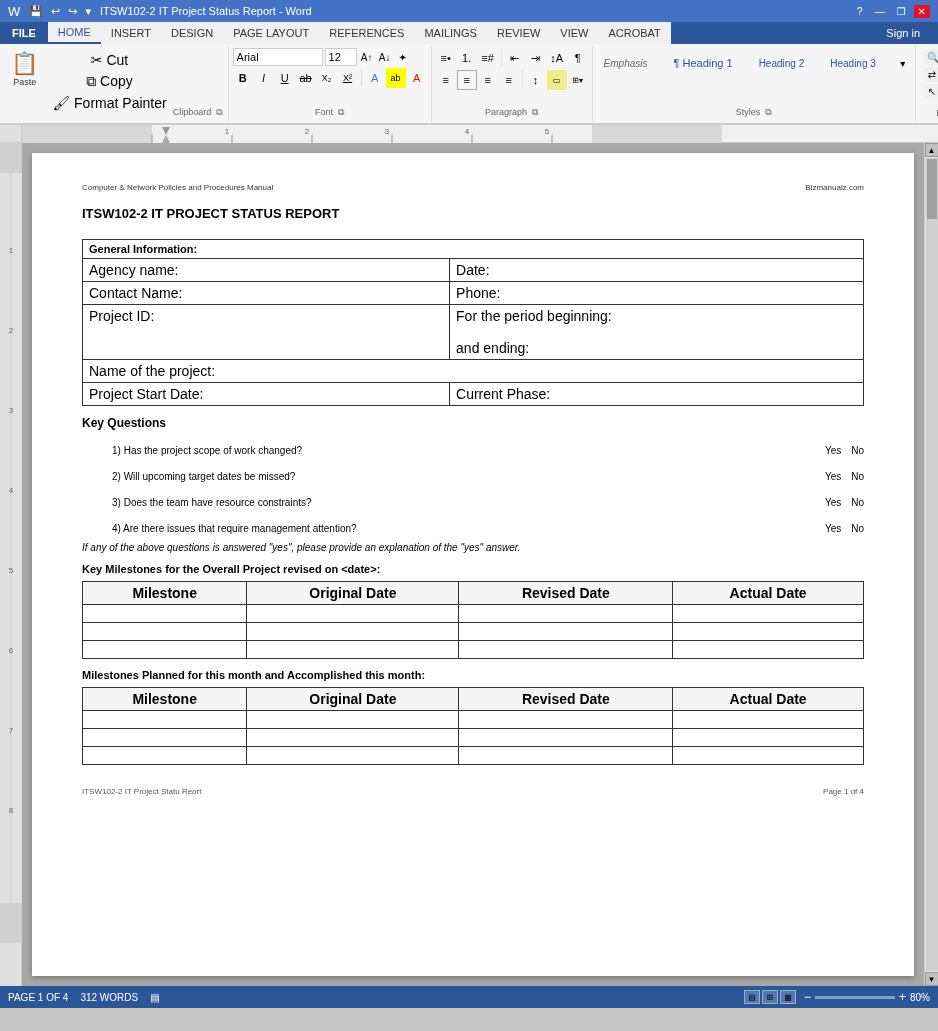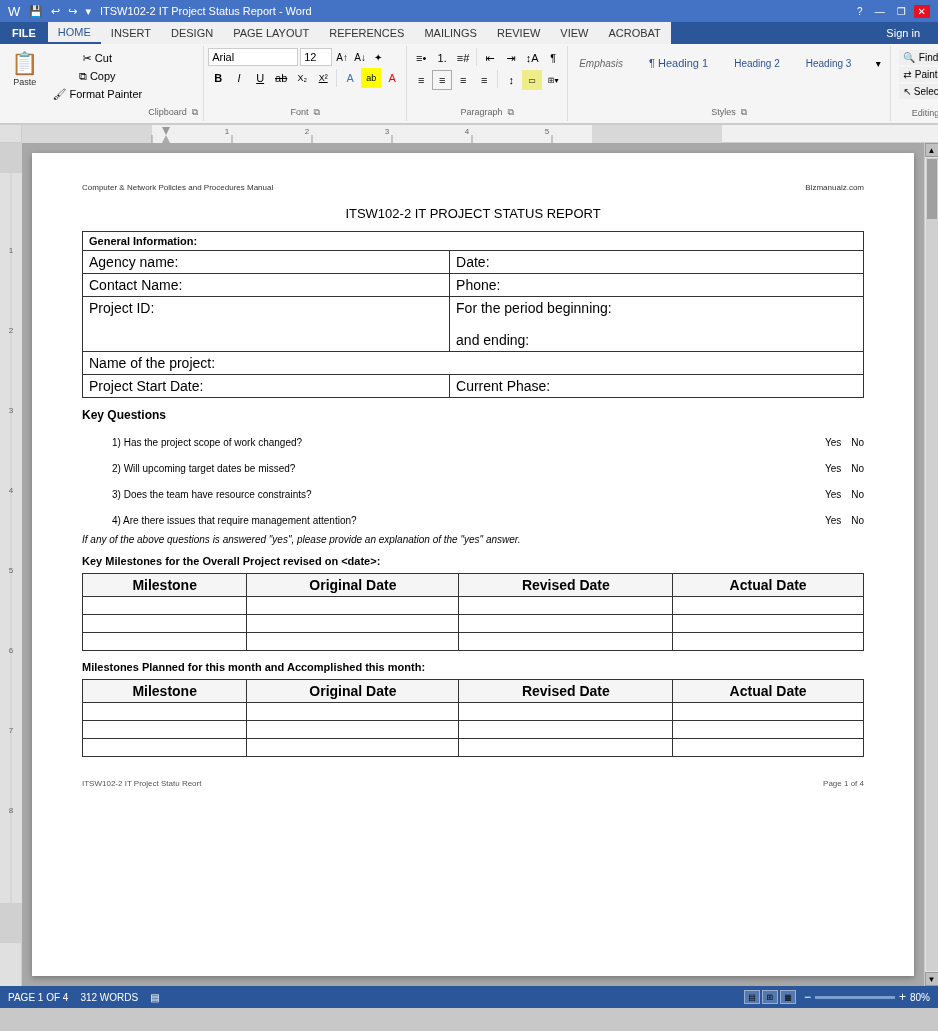--- a/index.html
+++ b/index.html
@@ -37,21 +37,21 @@
     .ribbon-content { display: flex; background: #f5f5f5; border-bottom: 1px solid #ccc; padding: 2px 0; min-height: 80px; }
     .ribbon-group { display: flex; flex-direction: column; border-right: 1px solid #ddd; padding: 2px 4px; min-width: fit-content; }
     .ribbon-group-label { font-size: 9px; color: #666; text-align: center; margin-top: auto; padding: 1px; }
 
     
     .clipboard-group { display: flex; gap: 2px; align-items: flex-start; }
     .paste-btn { display: flex; flex-direction: column; align-items: center; padding: 2px 6px; cursor: pointer; border: 1px solid transparent; }
     .paste-icon { font-size: 22px; color: #333; }
     .paste-label { font-size: 9px; color: #333; }
     .clipboard-small { display: flex; flex-direction: column; gap: 1px; padding-top: 2px; }
-    .small-btn { font-size: 11px; padding: 1px 4px; cursor: pointer; border: 1px solid transparent; background: transparent; }
+    .small-btn { font-size: 14px; padding: 1px 4px; cursor: pointer; border: 1px solid transparent; background: transparent; }
 
     
     .font-controls { display: flex; flex-direction: column; gap: 2px; }
     .font-row1 { display: flex; gap: 2px; align-items: center; }
     .font-name-box { width: 90px; height: 18px; font-size: 11px; border: 1px solid #ccc; padding: 1px 3px; }
     .font-size-box { width: 32px; height: 18px; font-size: 11px; border: 1px solid #ccc; padding: 1px 3px; }
     .small-icon-btn { width: 16px; height: 16px; font-size: 10px; border: 1px solid transparent; background: transparent; cursor: pointer; display: flex; align-items: center; justify-content: center; }
     .font-row2 { display: flex; gap: 1px; align-items: center; }
     .format-btn { width: 20px; height: 20px; font-size: 11px; border: 1px solid transparent; background: transparent; cursor: pointer; display: flex; align-items: center; justify-content: center; font-family: Arial; }
     .format-btn.bold { font-weight: bold; }
@@ -85,21 +85,21 @@
     .main-area { display: flex; height: calc(1031px - 22px - 46px - 80px - 18px - 22px); }
     .left-ruler { width: 22px; background: #e0e0e0; border-right: 1px solid #ccc; }
     .doc-scroll { flex: 1; background: #a8a8a8; overflow: hidden; padding: 10px; }
     .right-scroll { width: 14px; background: #e0e0e0; border-left: 1px solid #ccc; display: flex; flex-direction: column; align-items: center; }
     .scroll-btn { width: 14px; height: 14px; background: #c0c0c0; border: 1px solid #999; font-size: 8px; cursor: pointer; display: flex; align-items: center; justify-content: center; }
     .scroll-track { flex: 1; background: #d0d0d0; width: 12px; margin: 1px; }
 
     
     .document { background: white; width: 100%; min-height: 100%; padding: 30px 50px; font-family: Arial, sans-serif; font-size: 10px; color: #000; box-shadow: 0 2px 6px rgba(0,0,0,0.3); }
     .doc-header { display: flex; justify-content: space-between; font-size: 8px; color: #333; margin-bottom: 14px; }
-    .doc-title { text-align: center; font-size: 13px; font-weight: normal; margin-bottom: 10px; }
+    .doc-title { text-align: left; font-size: 13px; font-weight: bold; margin-bottom: 18px; }
 
     
     table { border-collapse: collapse; width: 100%; margin-bottom: 10px; }
     table, th, td { border: 1px solid #333; }
     th, td { padding: 3px 6px; font-size: 14px; vertical-align: top; }
     th { font-weight: bold; text-align: center; background: #f5f5f5; }
     .general-info-header { font-weight: bold; font-size: 11px; }
     .label-cell { font-weight: normal; width: 47%; }
     .value-cell { width: 53%; }
     .tall-cell { height: 40px; }

